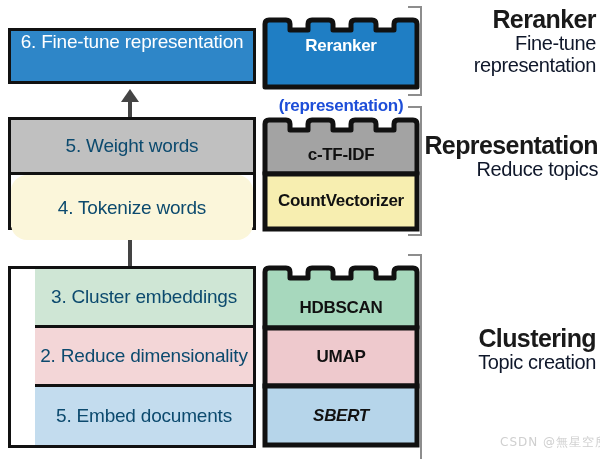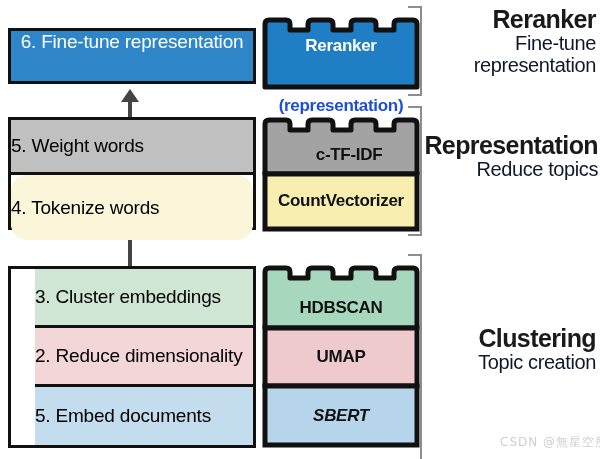--- a/index.html
+++ b/index.html
@@ -22,23 +22,23 @@
     color:#1a1a1a;
     letter-spacing:-0.2px;
   }
   .stack{
     position:absolute;
     box-sizing:border-box;
     border:3px solid #111111;
   }
   .stack .row{
     box-sizing:border-box;
-    display:flex;align-items:center;
+    display:flex;align-items:center;justify-content:center;
     text-align:center;
-    color:#000000;
+    color:#0c4a6e;
     letter-spacing:-0.2px;
   }
   .row.sep{border-bottom:3px solid #111111;}
 
   
   .leftcol .row, .leftcol.blk{font-size:19px;}
 
   
   .lego{position:absolute;}
   .lego svg{position:absolute;left:0;top:0;overflow:visible;}
@@ -142,21 +142,21 @@
   <div class="lego" style="left:262px;top:110px;width:158px;height:122px;">
     <svg width="158" height="122" viewBox="0 0 158 122">
       <path d="M3,20 L3,14 Q3,10 7,10 L24,10 Q28,10 28,14 L28,20
                L46,20 L46,14 Q46,10 50,10 L67,10 Q71,10 71,14 L71,20
                L89,20 L89,14 Q89,10 93,10 L110,10 Q114,10 114,14 L114,20
                L132,20 L132,14 Q132,10 136,10 L151,10 Q155,10 155,14 L155,20
                L155,64 L3,64 Z" fill="#a3a3a3" stroke="#111111" stroke-width="5" stroke-linejoin="round"></path>
       <rect x="3" y="64" width="152" height="55" fill="#f7eeb0" stroke="#111111" stroke-width="5"></rect>
     </svg>
     <div class="labels">
-      <div class="lab" style="top:30px;height:30px;margin-left:8px;">c-TF-IDF</div>
+      <div class="lab" style="top:30px;height:30px;">c-TF-IDF</div>
       <div class="lab" style="top:66px;height:50px;text-align:right;">CountVectorizer</div>
     </div>
   </div>
 
   <div class="lego" style="left:262px;top:258px;width:158px;height:190px;">
     <svg width="158" height="190" viewBox="0 0 158 190">
       <path d="M3,20 L3,14 Q3,10 7,10 L24,10 Q28,10 28,14 L28,20
                L46,20 L46,14 Q46,10 50,10 L67,10 Q71,10 71,14 L71,20
                L89,20 L89,14 Q89,10 93,10 L110,10 Q114,10 114,14 L114,20
                L132,20 L132,14 Q132,10 136,10 L151,10 Q155,10 155,14 L155,20

